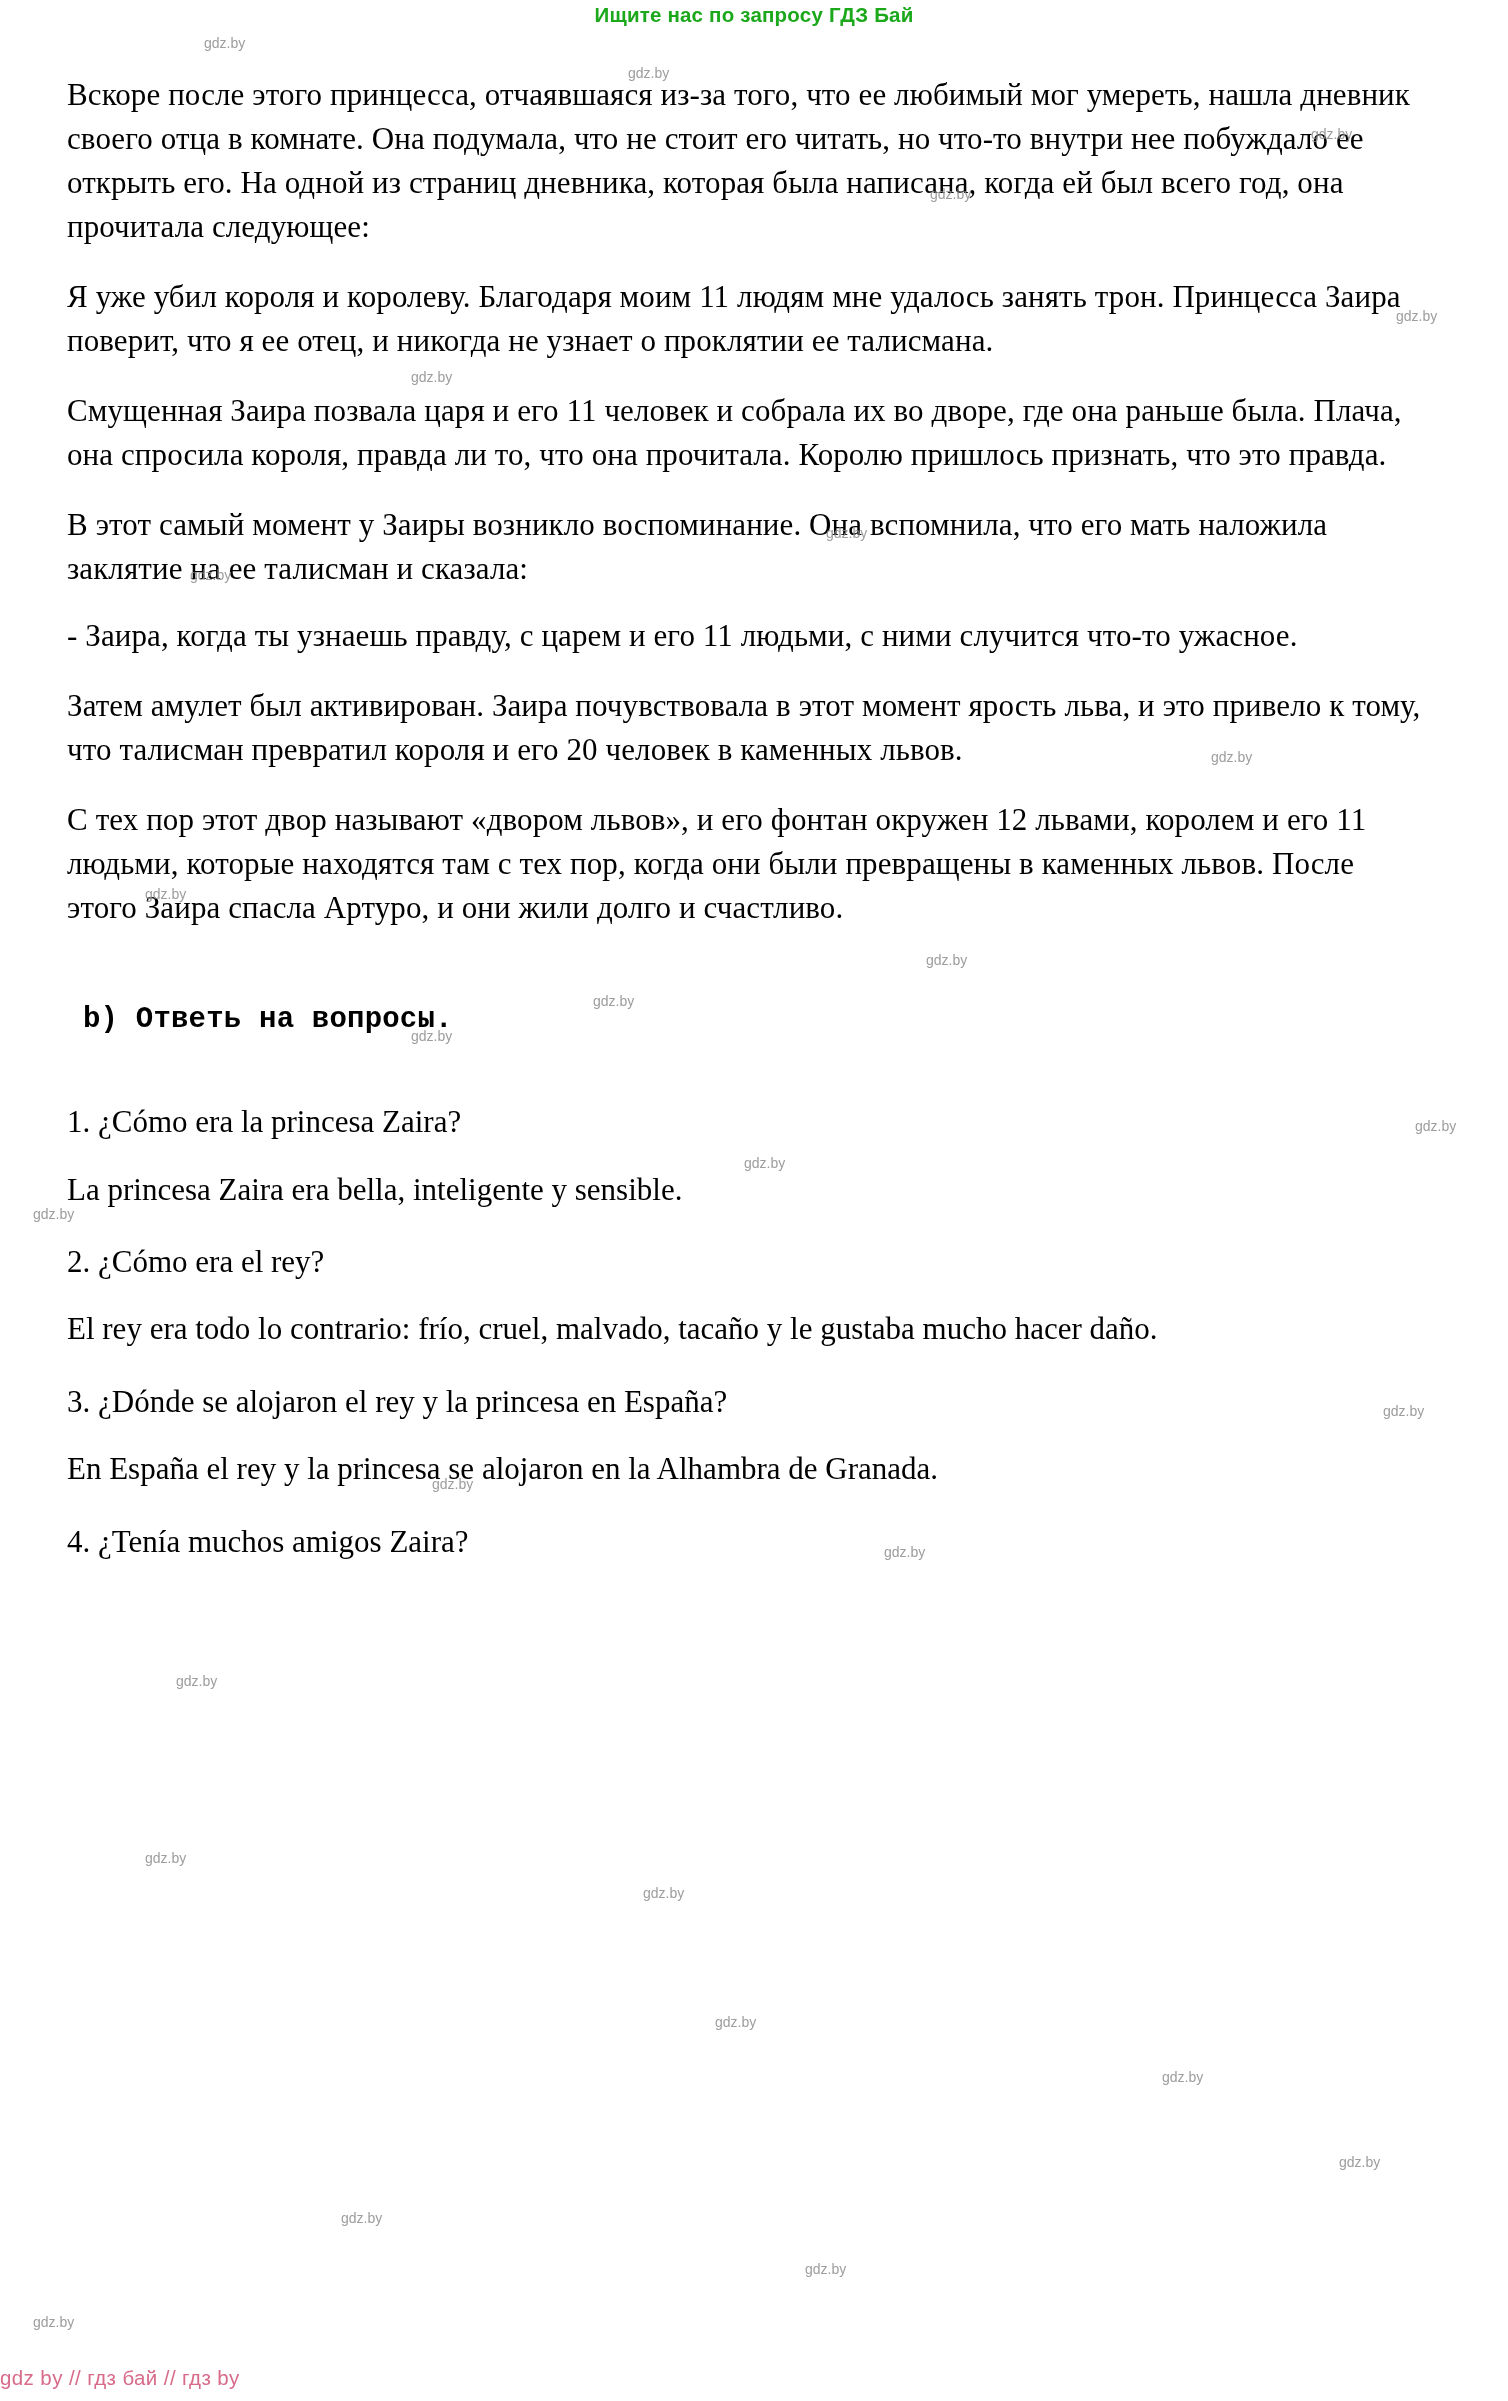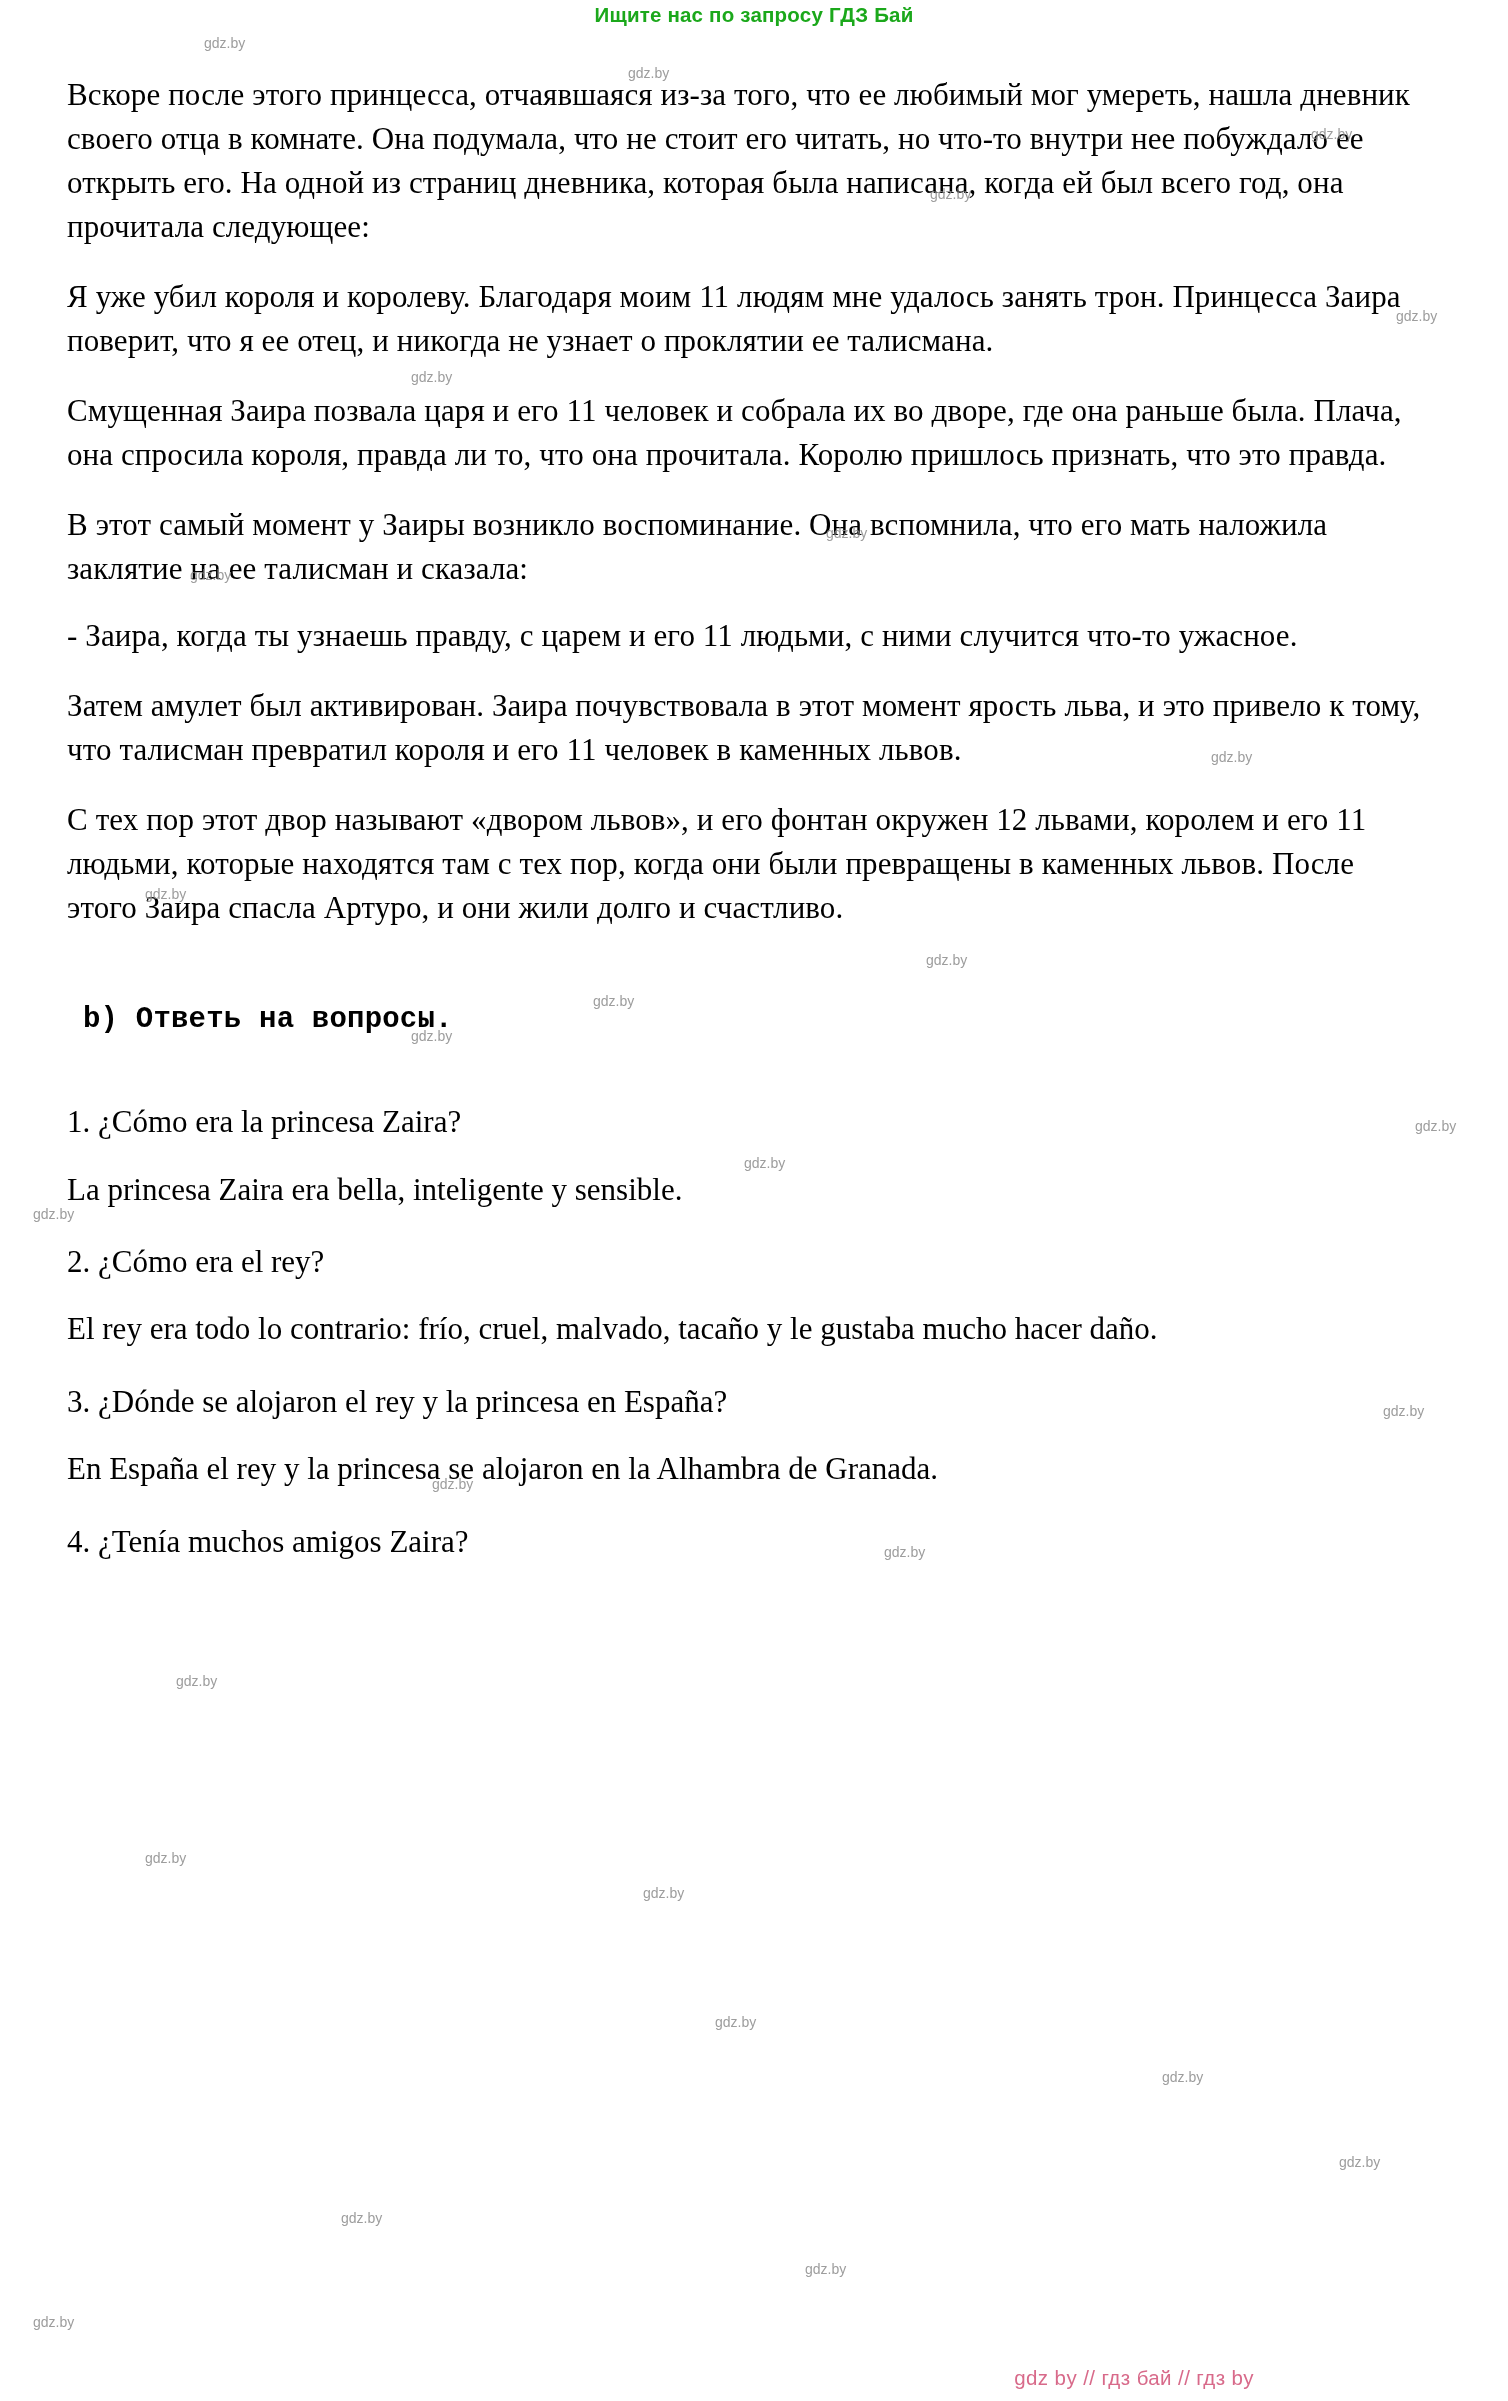--- a/index.html
+++ b/index.html
@@ -81,42 +81,42 @@
     color: #8c8c8c;
     opacity: .85;
     white-space: nowrap;
     pointer-events: none;
   }
   .footer {
     position: absolute;
     left: 0;
     bottom: 10.6px;
     width: 1254px;
-    text-align: right;
+    text-align: left;
     font-family: "Liberation Sans", sans-serif;
     font-size: 20.5px;
     color: #d86a8a;
     letter-spacing: 0.4px;
   }
 </style>
 </head>
 <body>
 
 <div class="page">
 
   <div class="top-banner">Ищите нас по запросу ГДЗ Бай</div>
 
   <div class="content">
 
     <p class="para">Вскоре после этого принцесса, отчаявшаяся из-за того, что ее любимый мог умереть, нашла дневник своего отца в комнате. Она подумала, что не стоит его читать, но что-то внутри нее побуждало ее открыть его. На одной из страниц дневника, которая была написана, когда ей был всего год, она прочитала следующее:</p>
     <p class="para">Я уже убил короля и королеву. Благодаря моим 11 людям мне удалось занять трон. Принцесса Заира поверит, что я ее отец, и никогда не узнает о проклятии ее талисмана.</p>
     <p class="para">Смущенная Заира позвала царя и его 11 человек и собрала их во дворе, где она раньше была. Плача, она спросила короля, правда ли то, что она прочитала. Королю пришлось признать, что это правда.</p>
     <p class="para tight">В этот самый момент у Заиры возникло воспоминание. Она вспомнила, что его мать наложила заклятие на ее талисман и сказала:</p>
     <p class="para">- Заира, когда ты узнаешь правду, с царем и его 11 людьми, с ними случится что-то ужасное.</p>
-    <p class="para">Затем амулет был активирован. Заира почувствовала в этот момент ярость льва, и это привело к тому, что талисман превратил короля и его 11 человек в каменных львов.</p>
+    <p class="para">Затем амулет был активирован. Заира почувствовала в этот момент ярость льва, и это привело к тому, что талисман превратил короля и его 20 человек в каменных львов.</p>
     <p class="para">С тех пор этот двор называют «двором львов», и его фонтан окружен 12 львами, королем и его 11 людьми, которые находятся там с тех пор, когда они были превращены в каменных львов. После этого Заира спасла Артуро, и они жили долго и счастливо.</p>
 
     <div class="qhead">b) Ответь на вопросы.</div>
 
     <div class="qblock">
       <p class="question">1. ¿Cómo era la princesa Zaira?</p>
       <p class="answer">La princesa Zaira era bella, inteligente y sensible.</p>
 
       <p class="question">2. ¿Cómo era el rey?</p>
       <p class="answer">El rey era todo lo contrario: frío, cruel, malvado, tacaño y le gustaba mucho hacer daño.</p>

